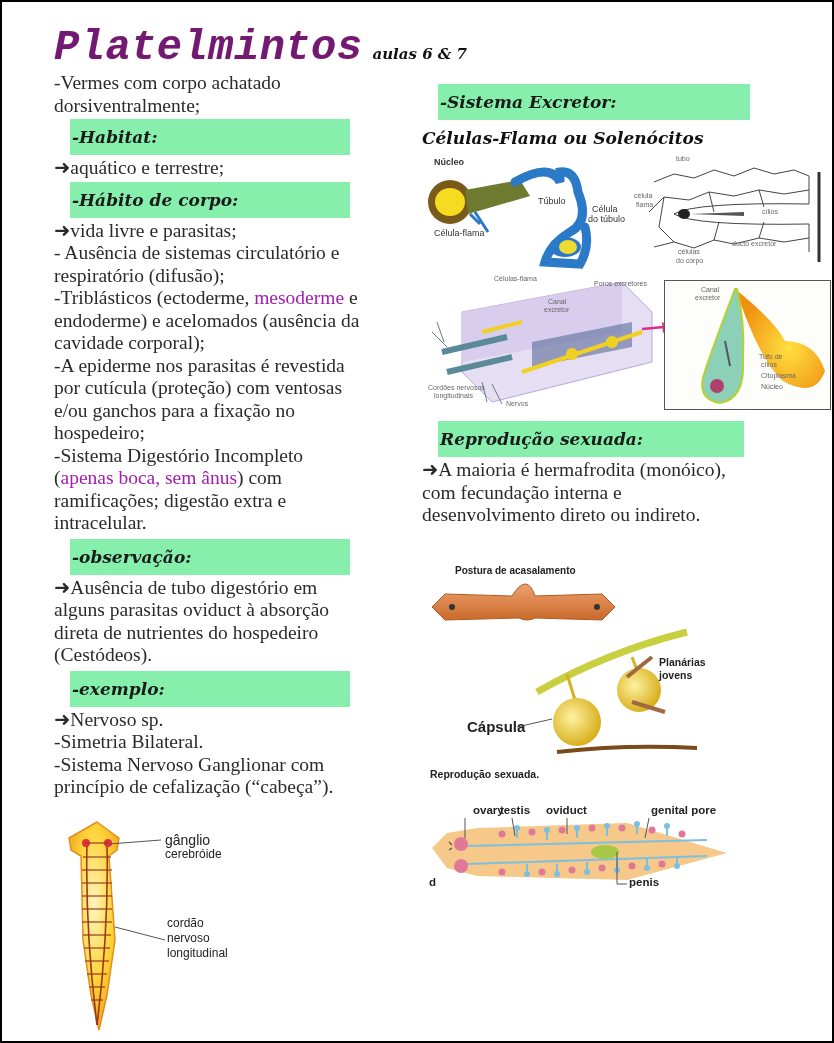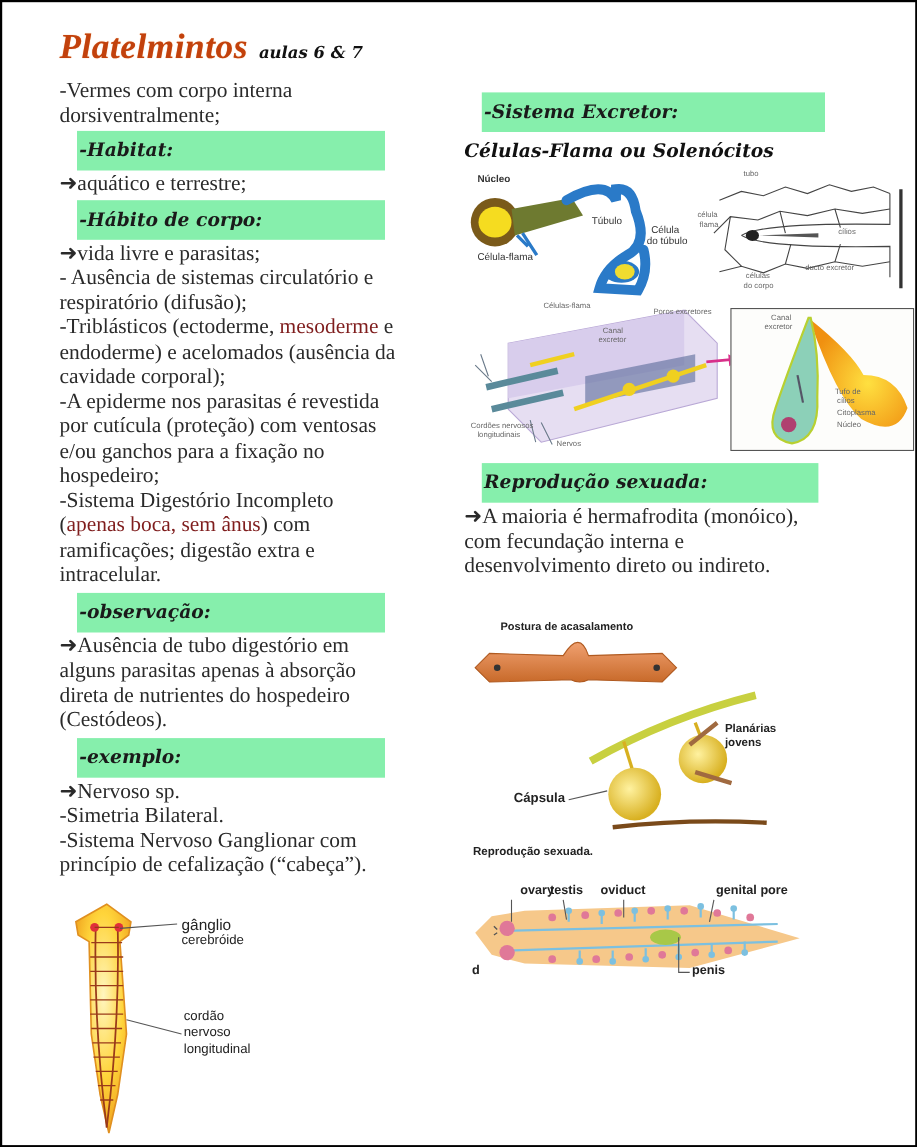--- a/index.html
+++ b/index.html
@@ -1,45 +1,45 @@
 <!DOCTYPE html>
 <html><head>
 <meta charset="utf-8">
 <style>
   html, body { margin: 0; padding: 0; }
   body { width: 834px; height: 1043px; background: #ffffff; position: relative; overflow: hidden; }
   .page { position: absolute; left: 0; top: 0; width: 830px; height: 1039px; border: 2px solid #000; background: #fff; }
   .title-wrap { position: absolute; left: 52px; top: 22px; display: flex; align-items: baseline; }
-  .title { font-family: Liberation Serif, serif; font-style: italic; font-weight: bold; font-size: 32px; color: #c2410c; letter-spacing: 0.5px; text-shadow: 0 0 1px #f6b27a; }
+  .title { font-family: Liberation Mono, monospace; font-style: italic; font-weight: bold; font-size: 42px; color: #701a75; letter-spacing: 0.5px; text-shadow: 0 0 1px #f6b27a; }
   .subtitle { font-family: "DejaVu Serif", serif; font-style: italic; font-weight: bold; font-size: 15px; color: #111; margin-left: 10px; }
   .col { position: absolute; }
   .col-left { left: 52px; top: 70px; width: 312px; }
   .col-right { left: 420px; top: 80px; width: 312px; }
   .txt { font-family: "Liberation Serif", serif; font-size: 19.5px; line-height: 22.5px; color: #2a2a2a; margin: 0; }
-  .txt .hl { color: #7f1d1d; }
+  .txt .hl { color: #a21caf; }
   .band { background: #86efac; height: 36px; display: flex; align-items: center; padding-left: 0; margin: 2px 16px; }
   .band span { font-family: "DejaVu Serif", serif; font-style: italic; font-weight: bold; font-size: 17px; color: #1a1a1a; padding-left: 2px; }
   .subhead { font-family: "DejaVu Serif", serif; font-style: italic; font-weight: bold; font-size: 17px; color: #111; margin: 8px 0 4px 0; }
   .fig { position: absolute; }
   .lbl { font-family: "Liberation Sans", sans-serif; font-size: 9px; color: #333; position: absolute; white-space: nowrap; }
   .lbl-b { font-family: "Liberation Sans", sans-serif; font-weight: bold; font-size: 11.5px; color: #222; position: absolute; white-space: nowrap; }
   .lbl-sm { font-family: "Liberation Sans", sans-serif; font-size: 7px; color: #666; position: absolute; white-space: nowrap; }
 </style>
 </head>
 <body>
 
 <div class="page">
 
   <div class="title-wrap">
     <span class="title">Platelmintos</span>
     <span class="subtitle">aulas 6 &amp; 7</span>
   </div>
 
   <div class="col col-left">
-    <p class="txt" style="width:300px;">-Vermes com corpo interna dorsiventralmente;</p>
+    <p class="txt" style="width:300px;">-Vermes com corpo achatado dorsiventralmente;</p>
 
     <div class="band" style="margin-top:2px;">
       <span>-Habitat:</span>
     </div>
     <p class="txt">➜aquático e terrestre;</p>
 
     <div class="band">
       <span>-Hábito de corpo:</span>
     </div>
     <p class="txt">➜vida livre e parasitas;</p>
@@ -48,21 +48,21 @@
       <span>-Triblásticos (ectoderme, </span><span class="hl">mesoderme</span><span> e endoderme) e acelomados (ausência da cavidade corporal);</span>
     </p>
     <p class="txt">-A epiderme nos parasitas é revestida por cutícula (proteção) com ventosas e/ou ganchos para a fixação no hospedeiro;</p>
     <p class="txt">
       <span>-Sistema Digestório Incompleto (</span><span class="hl">apenas boca, sem ânus</span><span>) com ramificações; digestão extra e intracelular.</span>
     </p>
 
     <div class="band" style="margin-top:4px;">
       <span>-observação:</span>
     </div>
-    <p class="txt">➜Ausência de tubo digestório em alguns parasitas apenas à absorção direta de nutrientes do hospedeiro (Cestódeos).</p>
+    <p class="txt">➜Ausência de tubo digestório em alguns parasitas oviduct à absorção direta de nutrientes do hospedeiro (Cestódeos).</p>
 
     <div class="band" style="margin-top:4px;">
       <span>-exemplo:</span>
     </div>
     <p class="txt">➜Nervoso sp.</p>
     <p class="txt">-Simetria Bilateral.</p>
     <p class="txt">-Sistema Nervoso Ganglionar com princípio de cefalização (“cabeça”).</p>
   </div>
 
   <div class="fig" style="left:55px; top:818px; width:200px; height:215px;">
@@ -233,21 +233,21 @@
       <circle cx="150" cy="160" r="24" fill="url(#caps)"></circle>
       <line x1="205" y1="95" x2="210" y2="108" stroke="#d8b020" stroke-width="3"></line>
       <circle cx="212" cy="128" r="22" fill="url(#caps)"></circle>
       <path d="M200 115 L225 95 M205 140 L238 150" stroke="#a06a40" stroke-width="4"></path>
       <path d="M130 190 Q200 182 270 186" stroke="#7a4a1a" stroke-width="4" fill="none"></path>
       <line x1="90" y1="165" x2="125" y2="157" stroke="#555"></line>
     </svg>
     <div class="lbl-b" style="left:28px;top:3px;font-size:10px;">Postura de acasalamento</div>
     <div class="lbl-b" style="left:232px;top:94px;font-size:10.5px;">Planárias</div>
     <div class="lbl-b" style="left:232px;top:107px;font-size:10.5px;">jovens</div>
-    <div class="lbl-b" style="left:40px;top:156px;font-size:12px;">Cápsula</div>
+    <div class="lbl-b" style="left:40px;top:156px;font-size:15px;">Cápsula</div>
   </div>
 
   <div class="fig" style="left:425px; top:766px; width:305px; height:130px;">
     <div class="lbl-b" style="left:3px;top:0px;font-size:10.5px;">Reprodução sexuada.</div>
     <svg width="305" height="130" style="position:absolute;left:0;top:0;">
       <path d="M5 80 L20 65 L50 60 L200 55 L300 85 L200 112 L50 108 L20 100 Z" fill="#f6c88a"></path>
       <g stroke="#7cc0e0" stroke-width="2" fill="none">
         <path d="M40 78 L280 72"></path>
         <path d="M40 96 L280 88"></path>
         <path d="M90 70 L90 62 M120 72 L120 64 M150 70 L150 62 M180 68 L180 60 M210 66 L210 58 M240 68 L240 60"></path>

